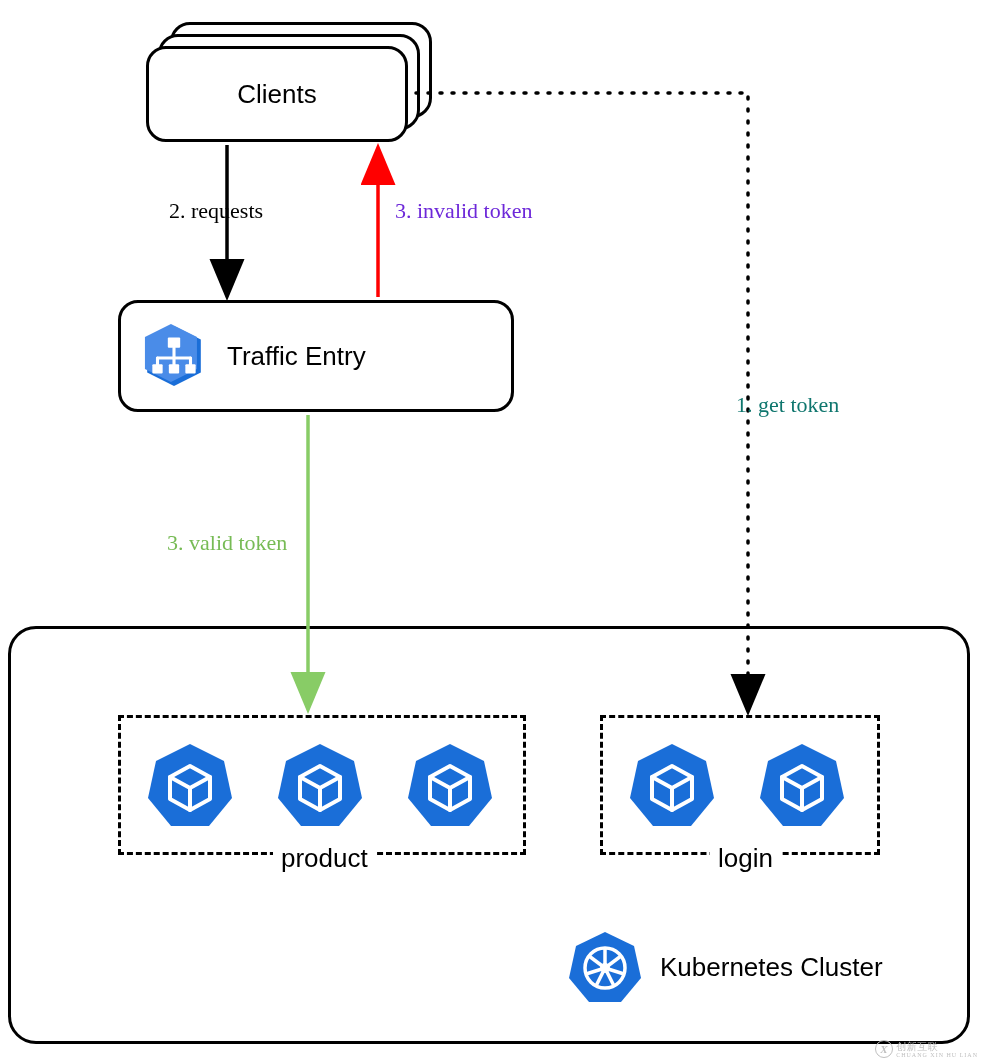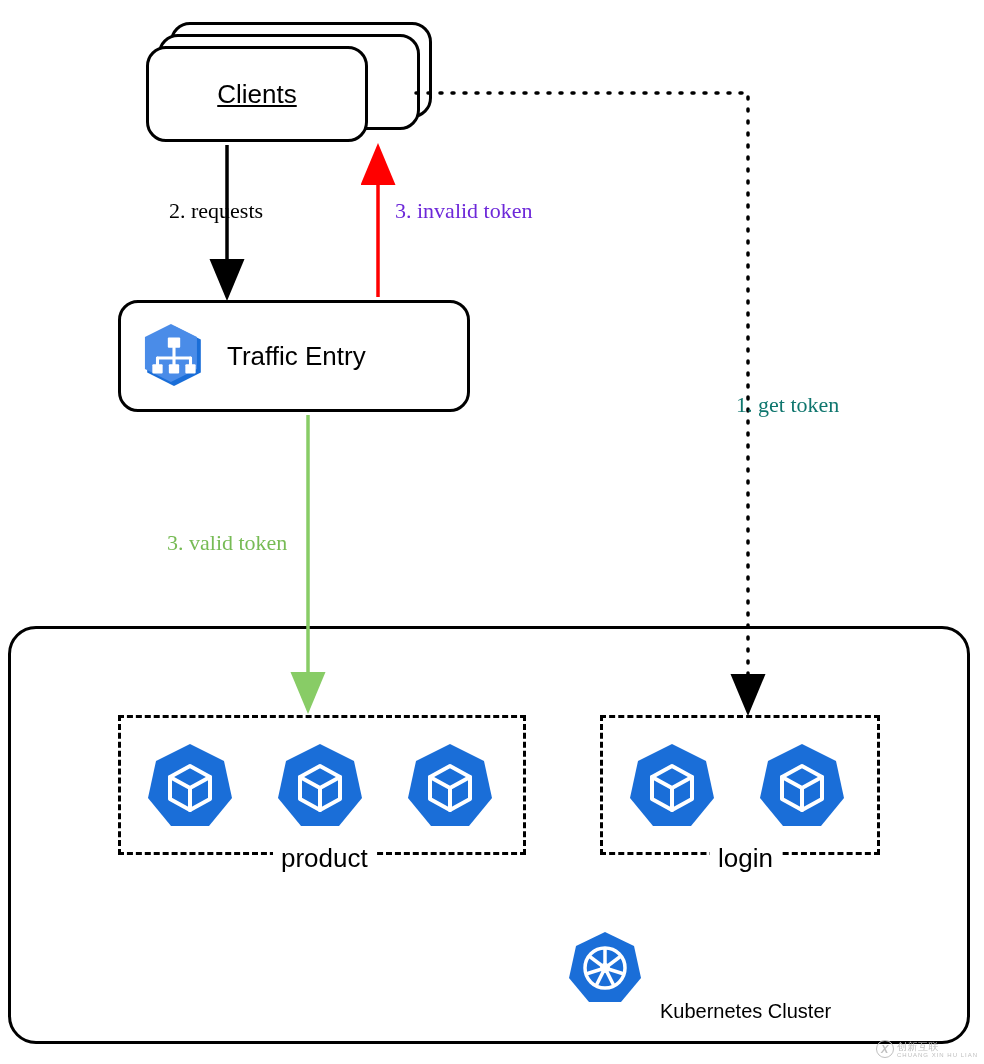--- a/index.html
+++ b/index.html
@@ -72,21 +72,21 @@
   .edge-label {
     position: absolute;
     font-size: 22px;
     white-space: nowrap;
     font-family: Liberation Serif, serif;
   }
   .watermark {
     position: absolute;
     right: 6px;
     bottom: 6px;
-    font-family: Liberation Sans, sans-serif;
+    font-family: Liberation Serif, serif;
     font-size: 10px;
     color: #bfbfbf;
     letter-spacing: 0.5px;
     display: flex;
     align-items: center;
     gap: 3px;
   }
   .watermark-sub {
     font-size: 6px;
     display: block;
@@ -108,36 +108,35 @@
     left: 50%;
     top: 50%;
     transform: translate(-50%, -52%);
     font-size: 11px;
     font-weight: bold;
     color: #bfbfbf;
     font-style: italic;
   }
   .cluster-title {
     position: absolute;
-    font-size: 20px;
-    margin-top: 48px;
+    font-size: 26px;
   }
 </style>
 </head>
 <body>
 
 <div class="diagram">
 
   <div class="stack-behind" style="left:170px; top:22px; width:262px; height:96px;"></div>
   <div class="stack-behind" style="left:158px; top:34px; width:262px; height:96px;"></div>
-  <div class="node-box" style="left:146px; top:46px; width:222px; height:96px;text-decoration:underline;">
+  <div class="node-box" style="left:146px; top:46px; width:262px; height:96px;">
     <span>Clients</span>
   </div>
 
-  <div class="node-box traffic-entry" style="left:118px; top:300px; width:352px; height:112px;">
+  <div class="node-box traffic-entry" style="left:118px; top:300px; width:396px; height:112px;">
     <svg width="66" height="66" viewBox="0 0 64 64">
       <polygon points="32,3 58,16 58,48 32,61 6,48 6,16" fill="#1a6ed8"></polygon>
       <polygon points="32,3 58,16 58,48 32,61 6,48 6,16" fill="#4a8ce8" transform="translate(-2,-2) scale(0.97)"></polygon>
       <g stroke="#ffffff" stroke-width="3" fill="none" stroke-linecap="round">
         <rect x="26" y="14" width="12" height="10" rx="1" fill="#fff" stroke="none"></rect>
         <line x1="32" y1="24" x2="32" y2="34"></line>
         <line x1="16" y1="34" x2="48" y2="34"></line>
         <line x1="16" y1="34" x2="16" y2="40"></line>
         <line x1="32" y1="34" x2="32" y2="40"></line>
         <line x1="48" y1="34" x2="48" y2="40"></line>

